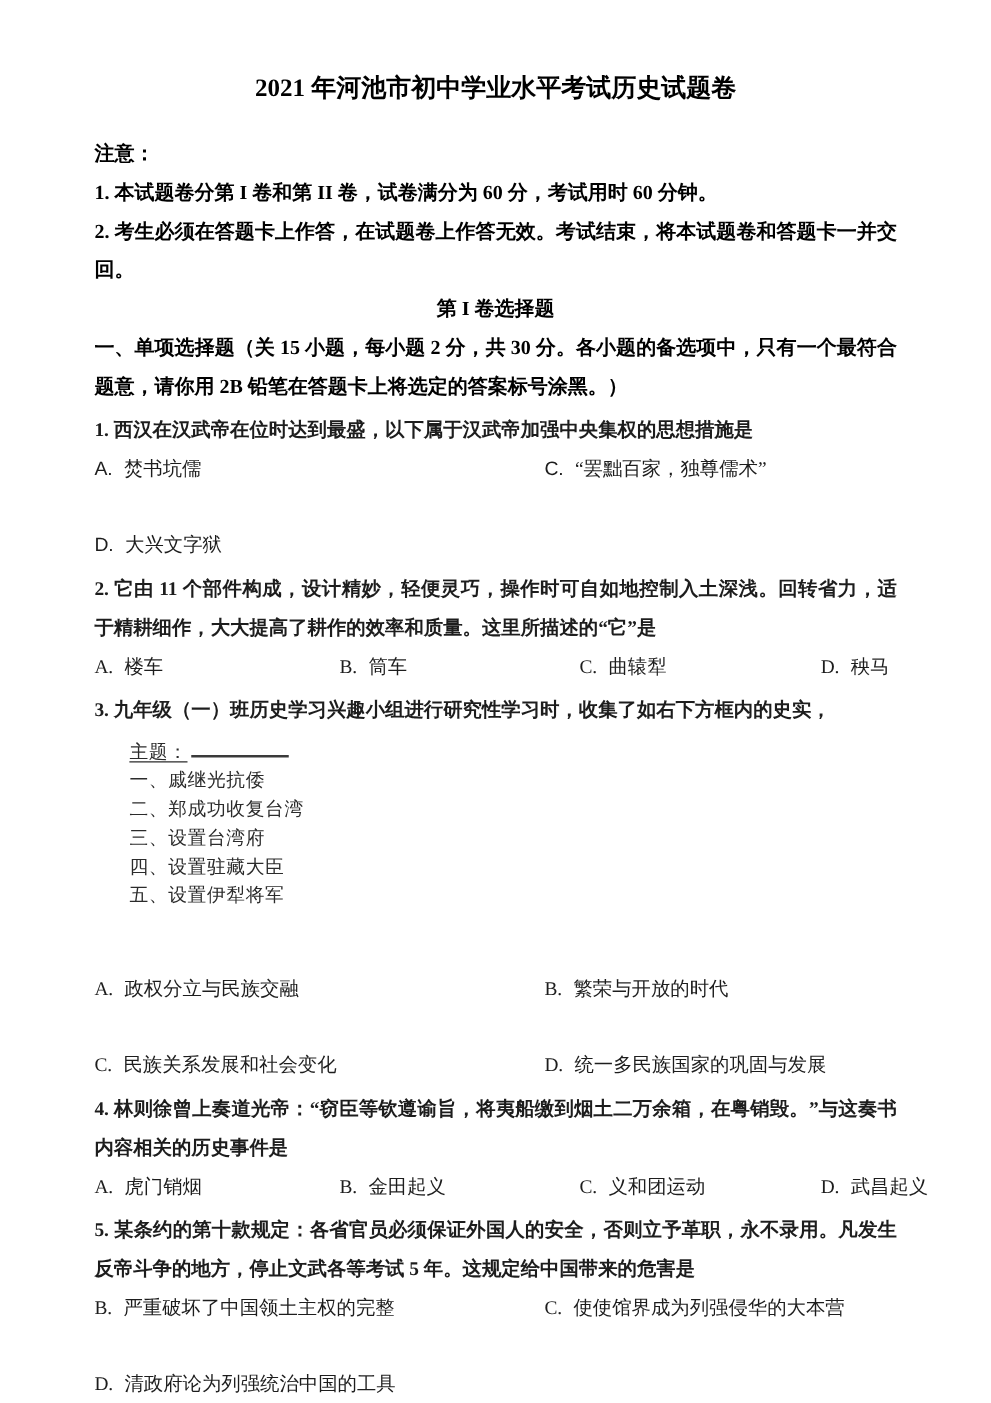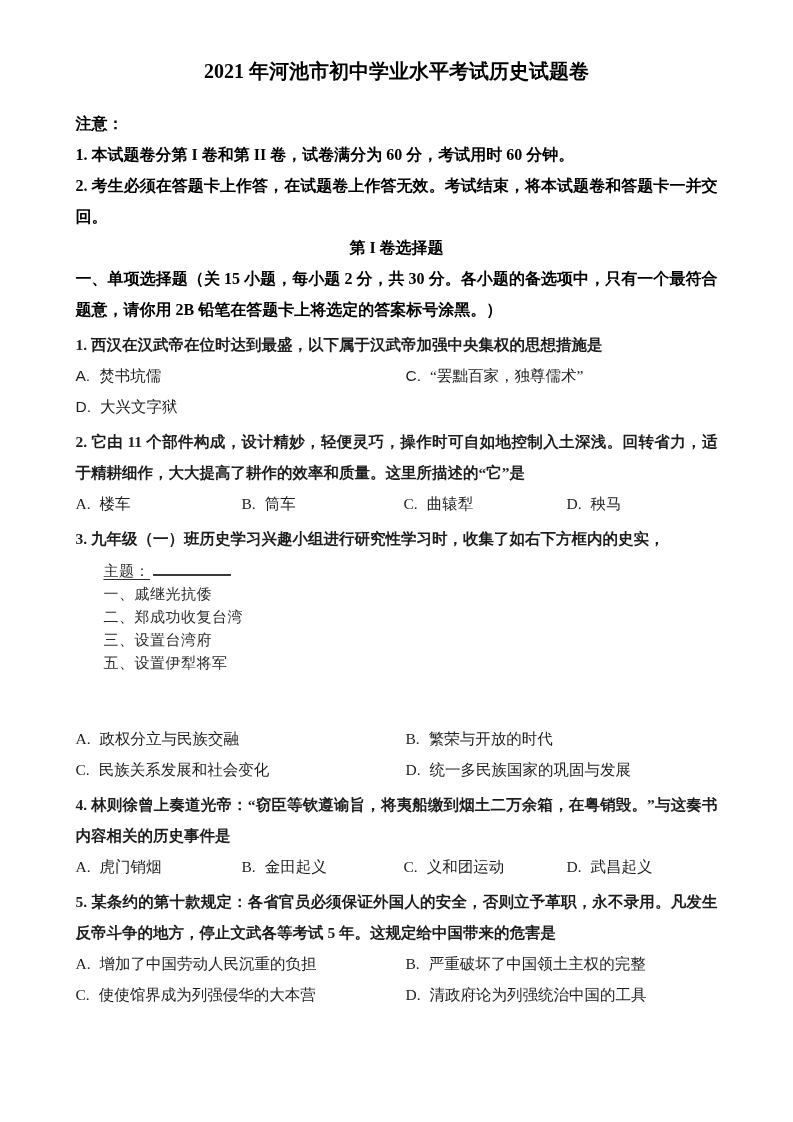--- a/index.html
+++ b/index.html
@@ -41,20 +41,21 @@
     font-size: 15.5px;
     line-height: 31px;
     text-align: justify;
     margin-top: 4px;
     font-weight: bold;
   }
   .opts {
     display: grid;
     font-size: 15.5px;
     line-height: 31px;
+    gap: 30px;
   }
   .cols-2 { grid-template-columns: 330px 1fr; }
   .cols-4 { grid-template-columns: 166px 162px 163px 1fr; }
   .opt { white-space: nowrap; }
   .opt-label {
     display: inline-block;
     margin-right: 9px;
     font-family: "Liberation Serif", "DejaVu Serif", serif;
   }
   .q1 .opt-label { font-family: "Liberation Sans", "DejaVu Sans", sans-serif; }
@@ -114,20 +115,21 @@
     </div>
   </div>
 
   <div>
     <p class="stem">3. 九年级（一）班历史学习兴趣小组进行研究性学习时，收集了如右下方框内的史实，</p>
     <div class="fact-box">
       <p><span class="theme-label">主题：</span><span class="blank"></span></p>
       <p>一、戚继光抗倭</p>
       <p>二、郑成功收复台湾</p>
       <p>三、设置台湾府</p>
+      <p>四、设置驻藏大臣</p>
       <p>五、设置伊犁将军</p>
     </div>
     <div class="opts cols-2 opts-after-box">
       <div class="opt"><span class="opt-label">A.</span><span>政权分立与民族交融</span></div>
       <div class="opt"><span class="opt-label">B.</span><span>繁荣与开放的时代</span></div>
       <div class="opt"><span class="opt-label">C.</span><span>民族关系发展和社会变化</span></div>
       <div class="opt"><span class="opt-label">D.</span><span>统一多民族国家的巩固与发展</span></div>
     </div>
   </div>
 
@@ -137,20 +139,19 @@
       <div class="opt"><span class="opt-label">A.</span><span>虎门销烟</span></div>
       <div class="opt"><span class="opt-label">B.</span><span>金田起义</span></div>
       <div class="opt"><span class="opt-label">C.</span><span>义和团运动</span></div>
       <div class="opt"><span class="opt-label">D.</span><span>武昌起义</span></div>
     </div>
   </div>
 
   <div>
     <p class="stem">5. 某条约的第十款规定：各省官员必须保证外国人的安全，否则立予革职，永不录用。凡发生反帝斗争的地方，停止文武各等考试 5 年。这规定给中国带来的危害是</p>
     <div class="opts cols-2">
-      <div class="opt"><span class="opt-label">A.</span><span>增加了中国劳动人民沉重的负担</span></div>
       <div class="opt"><span class="opt-label">B.</span><span>严重破坏了中国领土主权的完整</span></div>
       <div class="opt"><span class="opt-label">C.</span><span>使使馆界成为列强侵华的大本营</span></div>
       <div class="opt"><span class="opt-label">D.</span><span>清政府论为列强统治中国的工具</span></div>
     </div>
   </div>
 
 </div>
 
 </body></html>

